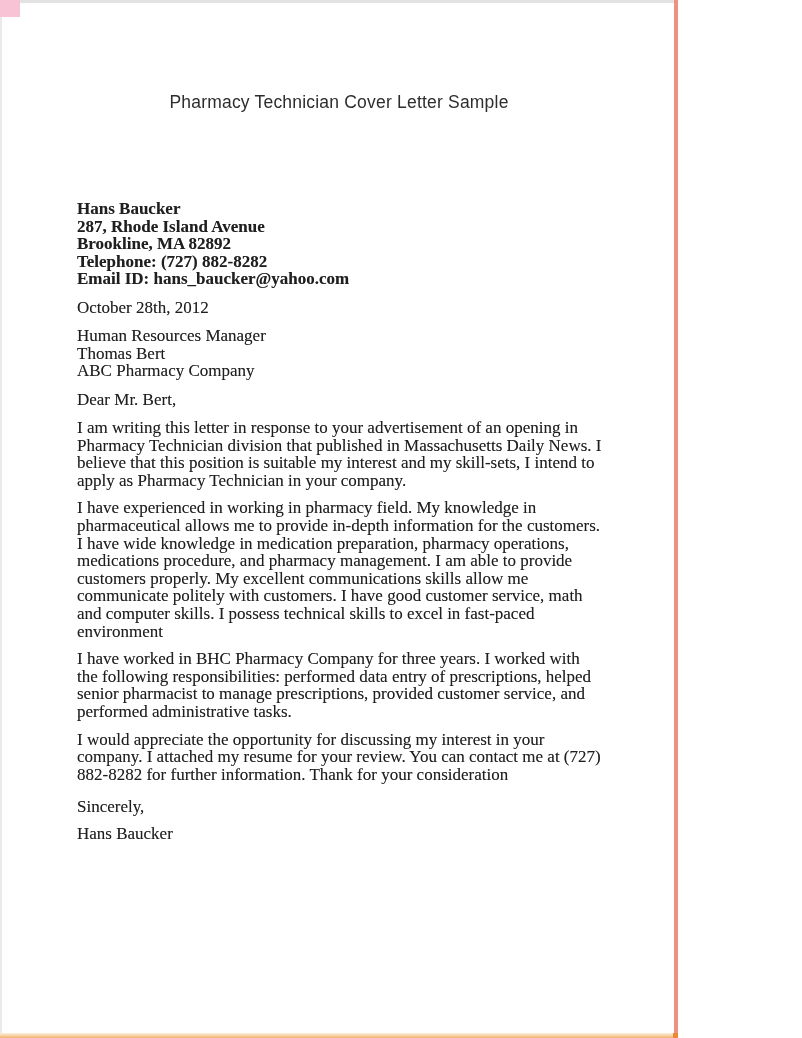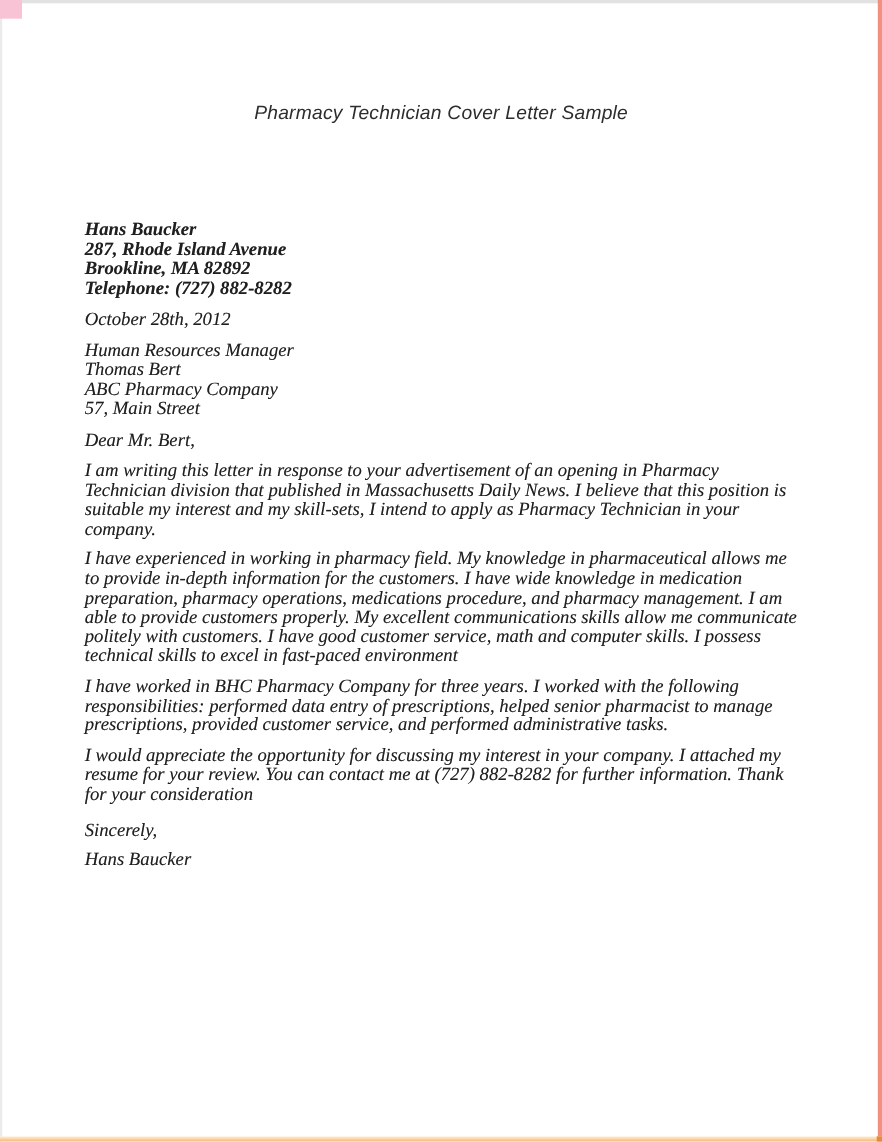--- a/index.html
+++ b/index.html
@@ -2,27 +2,26 @@
 <html><head>
 <meta charset="utf-8">
 <style>
   html, body {
     margin: 0;
     padding: 0;
     background: #ffffff;
   }
   .page {
     position: relative;
-    width: 802px;
+    width: 678px;
     height: 1038px;
     background: #ffffff;
     overflow: hidden;
     font-family: "Liberation Serif", serif;
     color: #1f1f1f;
-    font-style: italic;
   }
   
   .edge-top    { position:absolute; top:0; left:0; right:0; height:3px; background:#e2e2e2; }
   .edge-left   { position:absolute; top:0; left:0; bottom:0; width:2px; background:#eaeaea; }
   .edge-right  { position:absolute; top:0; right:0; bottom:0; width:4px; background:#f1907e; }
   .edge-bottom { position:absolute; left:0; right:0; bottom:0; height:5px;
                  background:linear-gradient(#fdf1de, #f2b36e); }
   .corner-pink { position:absolute; top:0; left:0; width:20px; height:17px; background:#f9c3d6; }
   .corner-orange { position:absolute; right:0; bottom:0; width:5px; height:5px; background:#e98a39; }
 
@@ -63,29 +62,29 @@
 
   <h1 class="title">Pharmacy Technician Cover Letter Sample</h1>
 
   <div class="letter">
 
     <div class="sender-block block">
       <div>Hans Baucker</div>
       <div>287, Rhode Island Avenue</div>
       <div>Brookline, MA 82892</div>
       <div>Telephone: (727) 882-8282</div>
+      <div>Email ID: hans_baucker@yahoo.com</div>
     </div>
 
     <div class="block">October 28th, 2012</div>
 
     <div class="block">
       <div>Human Resources Manager</div>
       <div>Thomas Bert</div>
       <div>ABC Pharmacy Company</div>
-      <div>57, Main Street</div>
     </div>
 
     <div class="salutation">Dear Mr. Bert,</div>
 
     <p>I am writing this letter in response to your advertisement of an opening in Pharmacy Technician division that published in Massachusetts Daily News. I believe that this position is suitable my interest and my skill-sets, I intend to apply as Pharmacy Technician in your company.</p>
     <p>I have experienced in working in pharmacy field. My knowledge in pharmaceutical allows me to provide in-depth information for the customers. I have wide knowledge in medication preparation, pharmacy operations, medications procedure, and pharmacy management. I am able to provide customers properly. My excellent communications skills allow me communicate politely with customers. I have good customer service, math and computer skills. I possess technical skills to excel in fast-paced environment</p>
     <p>I have worked in BHC Pharmacy Company for three years. I worked with the following responsibilities: performed data entry of prescriptions, helped senior pharmacist to manage prescriptions, provided customer service, and performed administrative tasks.</p>
     <p>I would appreciate the opportunity for discussing my interest in your company. I attached my resume for your review. You can contact me at (727) 882-8282 for further information. Thank for your consideration</p>
 
     <div class="closing">Sincerely,</div>

